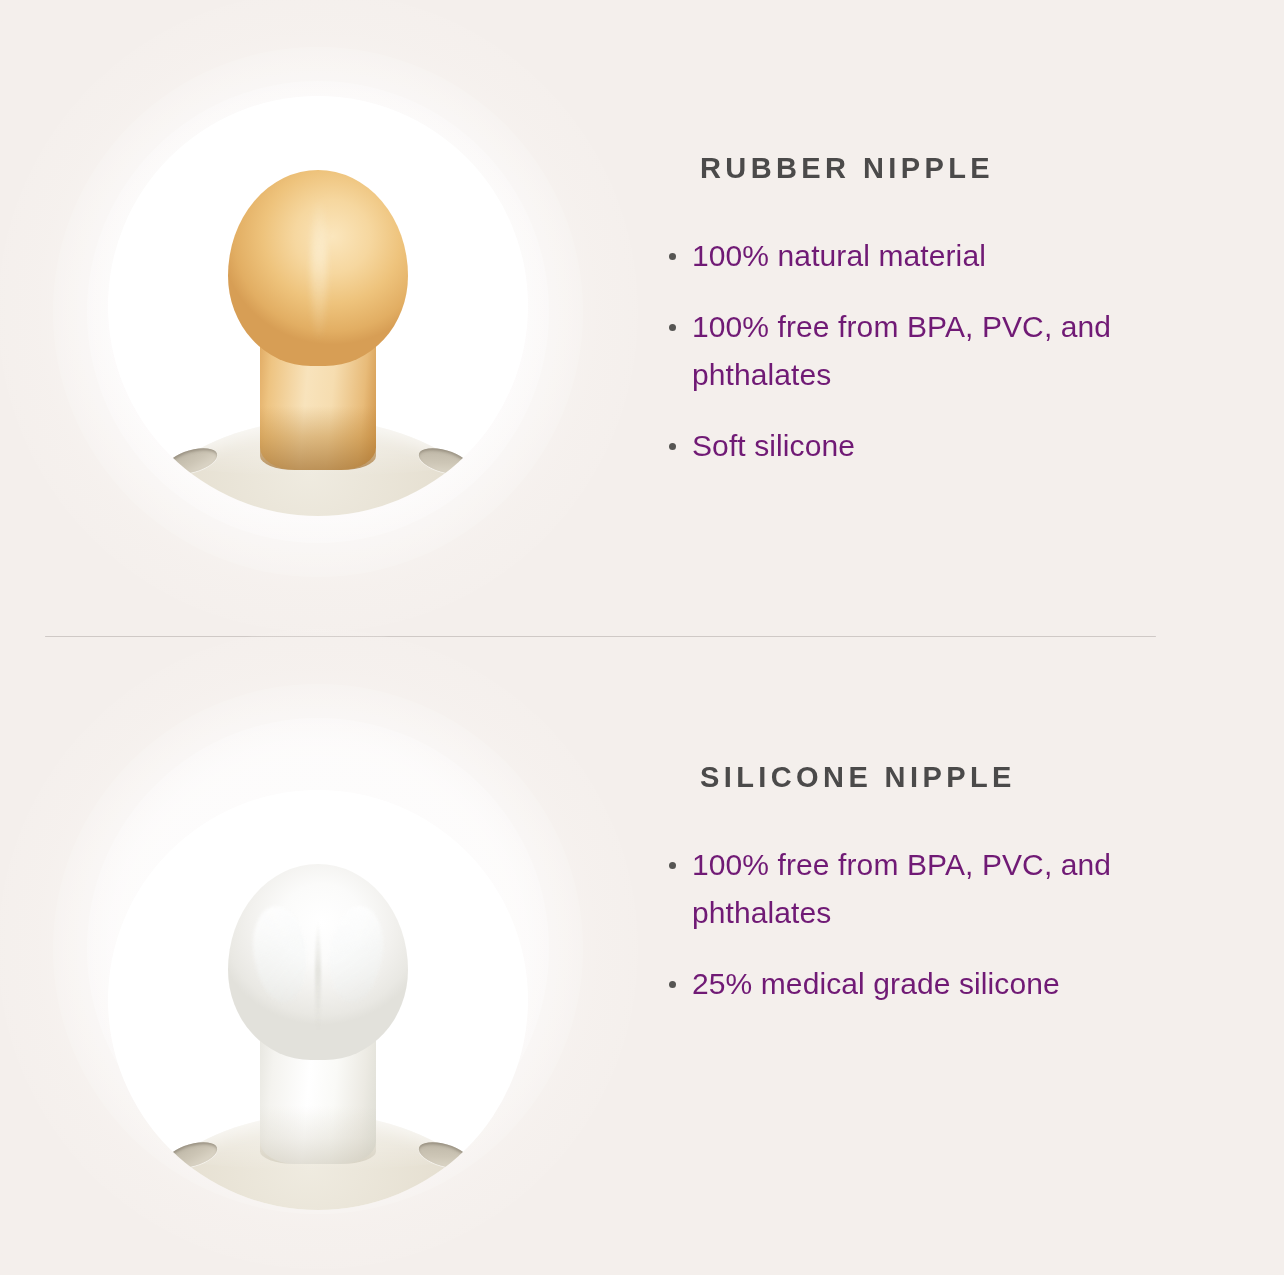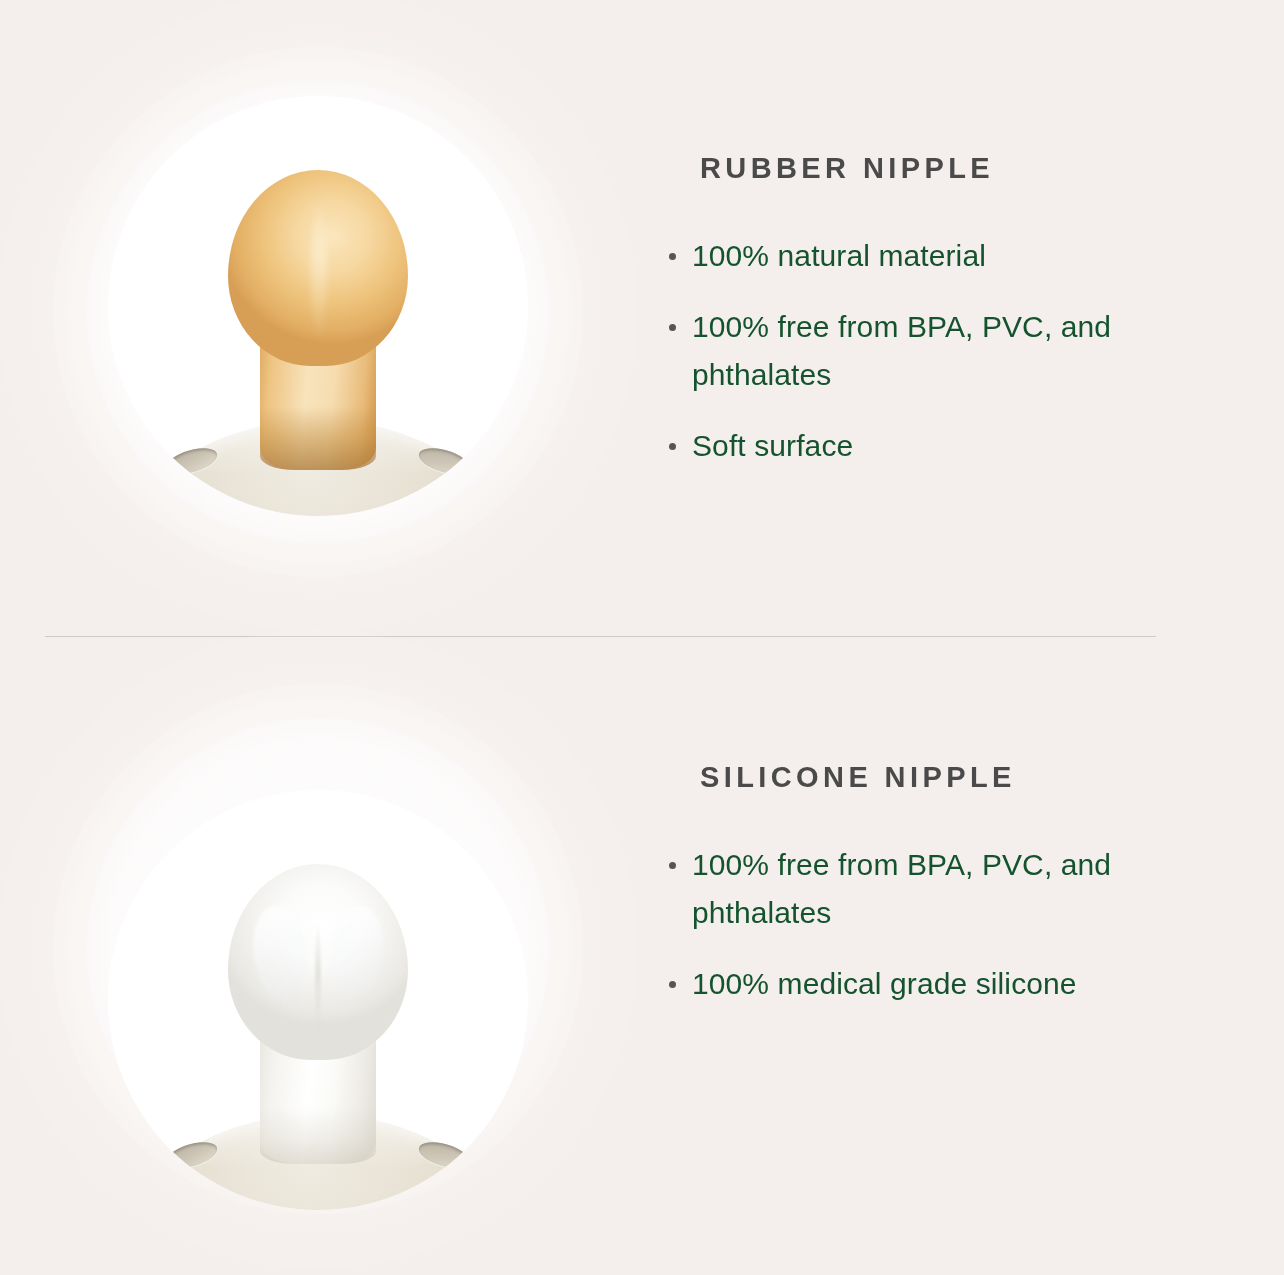--- a/index.html
+++ b/index.html
@@ -275,21 +275,21 @@
   }
 
   .bullets {
     list-style: none;
   }
   .bullets li {
     position: relative;
     padding-left: 27px;
     font-size: 30px;
     line-height: 48px;
-    color: #14532d;
+    color: #701a75;
     letter-spacing: 0.1px;
     margin-bottom: 23px;
     max-width: 470px;
   }
   .bullets li:last-child { margin-bottom: 0; }
   .bullets li .dot {
     position: absolute;
     left: 4px;
     top: 21px;
     width: 7px;
@@ -341,21 +341,21 @@
         <li>
           <span class="dot"></span>
           <span>100% natural material</span>
         </li>
         <li>
           <span class="dot"></span>
           <span>100% free from BPA, PVC, and phthalates</span>
         </li>
         <li>
           <span class="dot"></span>
-          <span>Soft surface</span>
+          <span>Soft silicone</span>
         </li>
       </ul>
     </div>
   </div>
 
   <div class="divider"></div>
 
   <div class="section section-silicone">
 
     <div class="media">
@@ -382,19 +382,19 @@
 
     <div class="copy">
       <div class="heading">SILICONE NIPPLE</div>
       <ul class="bullets">
         <li>
           <span class="dot"></span>
           <span>100% free from BPA, PVC, and phthalates</span>
         </li>
         <li class="wide">
           <span class="dot"></span>
-          <span>100% medical grade silicone</span>
+          <span>25% medical grade silicone</span>
         </li>
       </ul>
     </div>
   </div>
 
 </div>
 
 </body></html>

